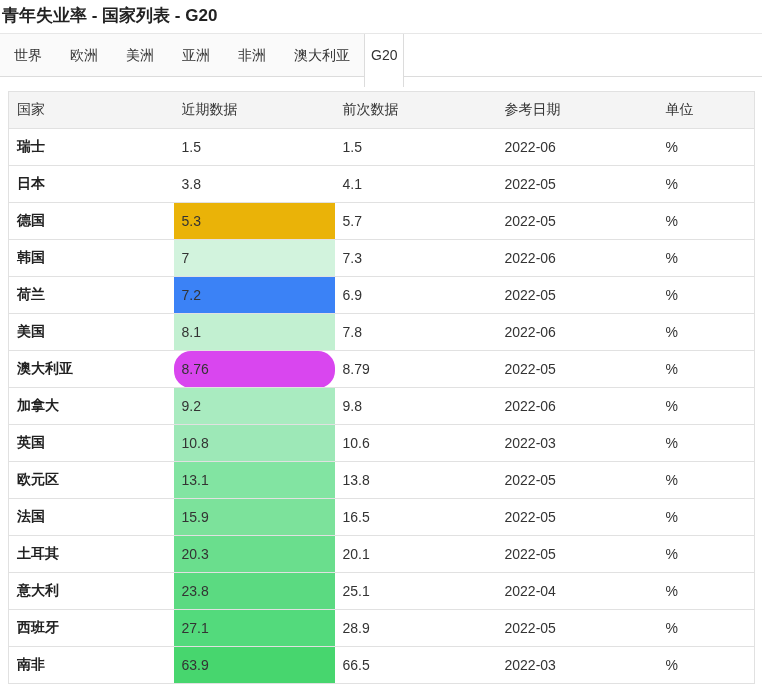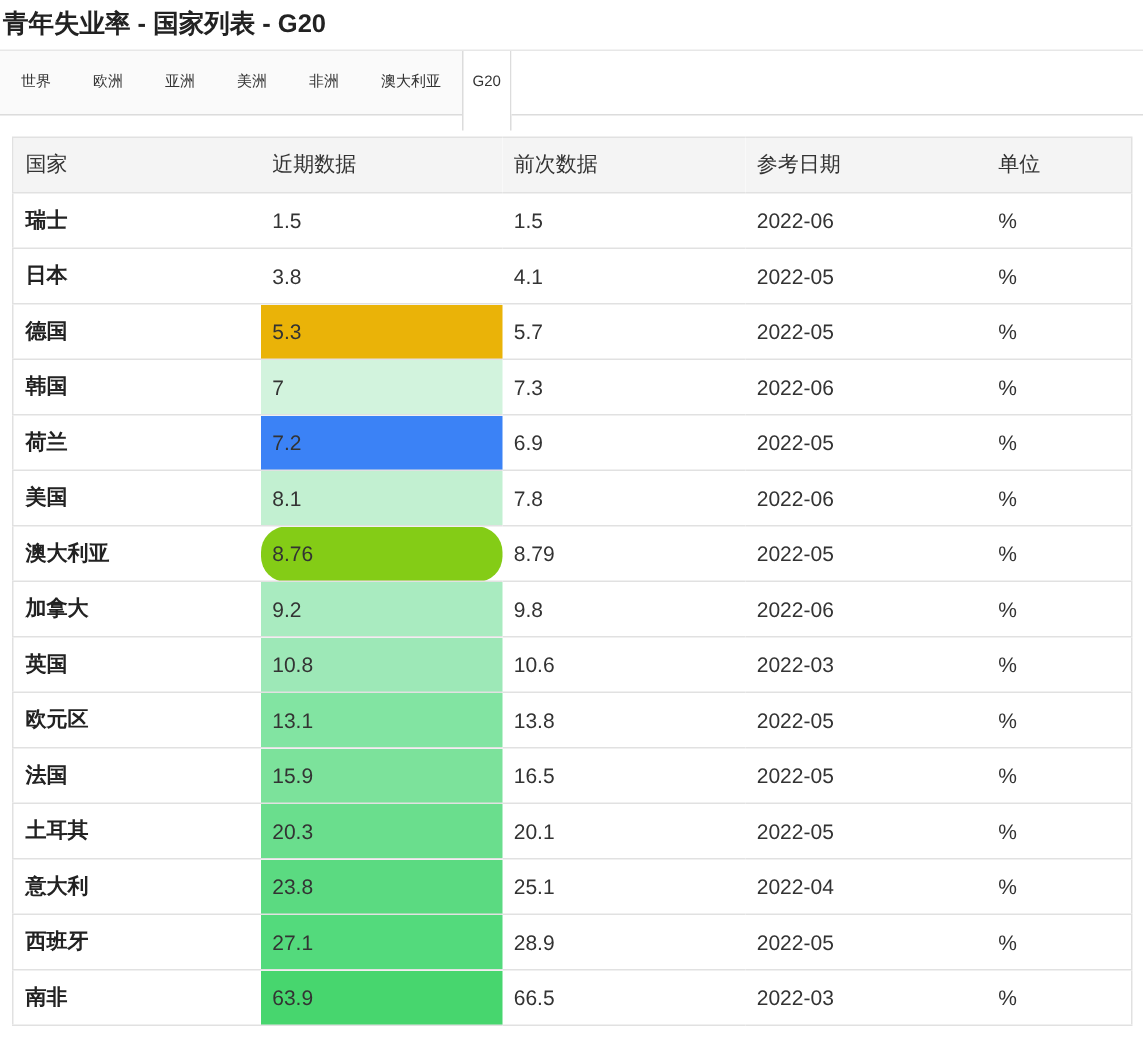--- a/index.html
+++ b/index.html
@@ -5,21 +5,21 @@
   html,body{margin:0;padding:0;}
   body{
     width:762px;height:699px;background:#fff;
     font-family:"Liberation Sans","DejaVu Sans",sans-serif;
     color:#333;overflow:hidden;
   }
   
   .titlebar{padding:7px 2px 8px;border-bottom:1px solid #e7e7e7;background:#fff;}
   .titlebar h1{margin:0;font-size:17px;font-weight:bold;color:#222;line-height:18px;}
   
-  .tabs{display:flex;align-items:flex-start;font-size:10px;}
+  .tabs{display:flex;align-items:flex-start;font-size:14px;}
   .tab-group{display:flex;background:#fafafa;border-bottom:1px solid #dcdcdc;}
   .tab{padding:14px 14px;line-height:14px;color:#333;cursor:pointer;white-space:nowrap;}
   .tab.active{
     background:#fff;border-left:1px solid #dcdcdc;border-right:1px solid #dcdcdc;
     padding:14px 6px 25px;line-height:14px;
   }
   .tab-spacer{flex:1;height:42px;border-bottom:1px solid #dcdcdc;background:#fff;}
   
   table{
     border-collapse:collapse;table-layout:fixed;width:746px;
@@ -38,22 +38,22 @@
 <body>
 
 <div class="titlebar">
   <h1>青年失业率 - 国家列表 - G20</h1>
 </div>
 
 <div class="tabs">
   <div class="tab-group" id="tab-group">
       <div class="tab">世界</div>
       <div class="tab">欧洲</div>
+      <div class="tab">美洲</div>
       <div class="tab">亚洲</div>
-      <div class="tab">美洲</div>
       <div class="tab">非洲</div>
       <div class="tab">澳大利亚</div>
     </div>
 
   <div class="tab active">G20</div>
     <div class="tab-spacer"></div>
 </div>
 
 <table>
   <colgroup>
@@ -110,21 +110,21 @@
       </tr>
       <tr>
         <td class="country">美国</td>
         <td style="background: rgb(194, 240, 209);">8.1</td>
         <td>7.8</td>
         <td>2022-06</td>
         <td>%</td>
       </tr>
       <tr>
         <td class="country">澳大利亚</td>
-        <td style="background: #84cc16; border-radius: 17px;">8.76</td>
+        <td style="background: #d946ef; border-radius: 17px;">8.76</td>
         <td>8.79</td>
         <td>2022-05</td>
         <td>%</td>
       </tr>
       <tr>
         <td class="country">加拿大</td>
         <td style="background: rgb(169, 235, 192);">9.2</td>
         <td>9.8</td>
         <td>2022-06</td>
         <td>%</td>

